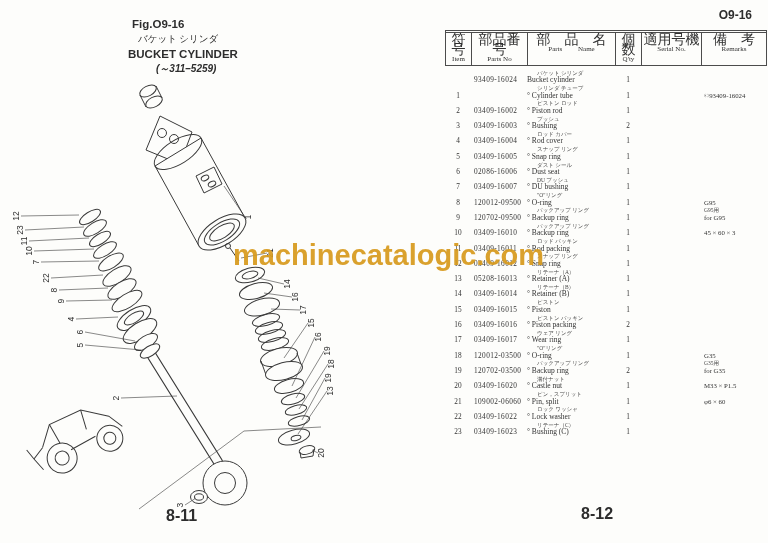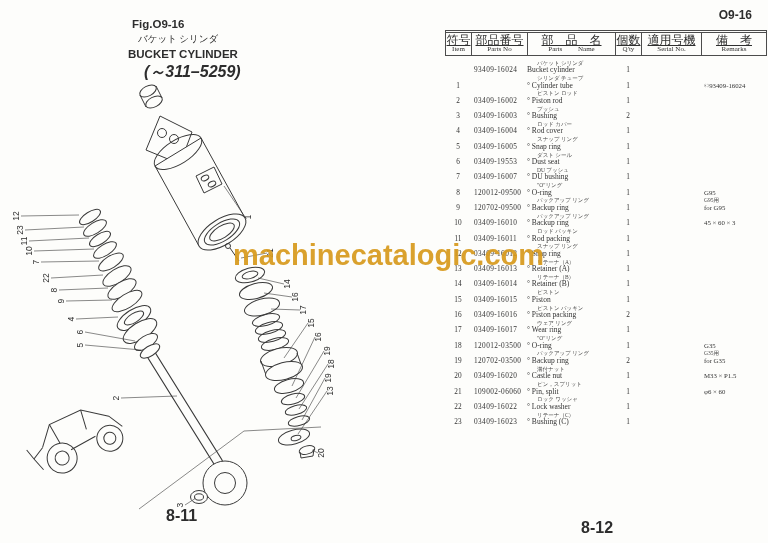--- a/index.html
+++ b/index.html
@@ -5,44 +5,44 @@
   html,body{margin:0;padding:0;}
   .page{position:relative;width:768px;height:543px;background:#fdfdfb;overflow:hidden;
         font-family:"Liberation Serif",serif;color:#333;}
   
   .doc-code{position:absolute;top:8px;right:16px;font-family:"Liberation Sans",sans-serif;
             font-weight:bold;font-size:12px;color:#2d2d2d;}
   .fig-block{position:absolute;left:128px;top:18px;width:140px;color:#2d2d2d;}
   .fig-label{margin-left:4px;font-family:Liberation Sans, sans-serif;font-weight:bold;font-size:11.5px;}
   .fig-jp{margin-left:10px;margin-top:3px;font-size:9.5px;}
   .fig-en{margin-top:2px;font-family:"Liberation Sans",sans-serif;font-weight:bold;font-size:11.5px;}
-  .fig-serial{margin-left:16px;margin-top:2px;font-family:"Liberation Sans",sans-serif;
-              font-weight:bold;font-style:italic;font-size:16px;}
+  .fig-serial{margin-left:28px;margin-top:2px;font-family:"Liberation Sans",sans-serif;
+              font-weight:bold;font-style:italic;font-size:10px;}
   .pageno{position:absolute;font-family:"Liberation Sans",sans-serif;font-weight:bold;
           font-size:16px;color:#2d2d2d;}
   .pageno.left{left:166px;top:507px;}
-  .pageno.right{left:581px;top:519px;}
+  .pageno.right{left:581px;top:505px;}
   
   svg.diagram{position:absolute;left:0;top:0;}
   svg.diagram .ln{stroke:#3a3a3a;stroke-width:1;fill:none;}
   svg.diagram .fl{stroke:#3a3a3a;stroke-width:1;fill:#fdfdfb;}
   svg.diagram .leader{stroke:#3a3a3a;stroke-width:0.6;}
   svg.diagram .callout{font-family:"Liberation Sans",sans-serif;font-size:8.5px;fill:#2d2d2d;
                        dominant-baseline:middle;}
   
   .watermark{position:absolute;left:233px;top:239px;z-index:5;font-family:"Liberation Sans",sans-serif;
              font-weight:bold;font-size:29px;letter-spacing:0px;opacity:0.93;white-space:nowrap;}
   
   .parts-table{position:absolute;left:445px;top:30px;width:322px;}
   .thead{display:grid;grid-template-columns:26px 56px 88px 26px 60px 1fr;
          border-top:3px double #4c4c4c;border-bottom:1px solid #4c4c4c;
          border-left:1px solid #4c4c4c;border-right:1px solid #4c4c4c;}
   .thead>div{border-right:1px solid #4c4c4c;text-align:center;padding:2px 0 2px 0;}
   .thead>div:last-child{border-right:none;}
-  .hjp{font-size:12px;line-height:10px;color:#2f2f2f;text-decoration:underline;}
+  .hjp{font-size:14px;line-height:10px;color:#2f2f2f;}
   .hen{font-size:7px;line-height:8px;color:#2f2f2f;}
   .hen.spread{word-spacing:14px;}
   .tbody{padding-top:3px;}
   .trow{display:grid;grid-template-columns:26px 56px 88px 26px 60px 1fr;
         height:15.3px;align-items:end;}
   .c{overflow:visible;white-space:nowrap;}
   .item{text-align:center;font-size:7.3px;line-height:8px;}
   .pno{font-size:7.3px;letter-spacing:0.4px;line-height:8px;padding-left:3px;}
   .njp{font-size:5.5px;line-height:5.5px;color:#4a4a4a;margin-left:10px;}
   .nen{font-size:7.5px;line-height:8px;}
@@ -300,21 +300,21 @@
           <div class="c name">
             <div class="njp">スナップ リング</div>
             <div class="nen">° Snap ring</div>
           </div>
           <div class="c qty">1</div>
           <div class="c ser"></div>
           <div class="c rem"></div>
         </div>
         <div class="trow">
           <div class="c item">6</div>
-          <div class="c pno">03409-19553</div>
+          <div class="c pno">02086-16006</div>
           <div class="c name">
             <div class="njp">ダスト シール</div>
             <div class="nen">° Dust seat</div>
           </div>
           <div class="c qty">1</div>
           <div class="c ser"></div>
           <div class="c rem"></div>
         </div>
         <div class="trow">
           <div class="c item">7</div>
@@ -384,21 +384,21 @@
           <div class="c name">
             <div class="njp">スナップ リング</div>
             <div class="nen">° Snap ring</div>
           </div>
           <div class="c qty">1</div>
           <div class="c ser"></div>
           <div class="c rem"></div>
         </div>
         <div class="trow">
           <div class="c item">13</div>
-          <div class="c pno">03409-16013</div>
+          <div class="c pno">05208-16013</div>
           <div class="c name">
             <div class="njp">リテーナ（A）</div>
             <div class="nen">° Retainer (A)</div>
           </div>
           <div class="c qty">1</div>
           <div class="c ser"></div>
           <div class="c rem"></div>
         </div>
         <div class="trow">
           <div class="c item">14</div>

